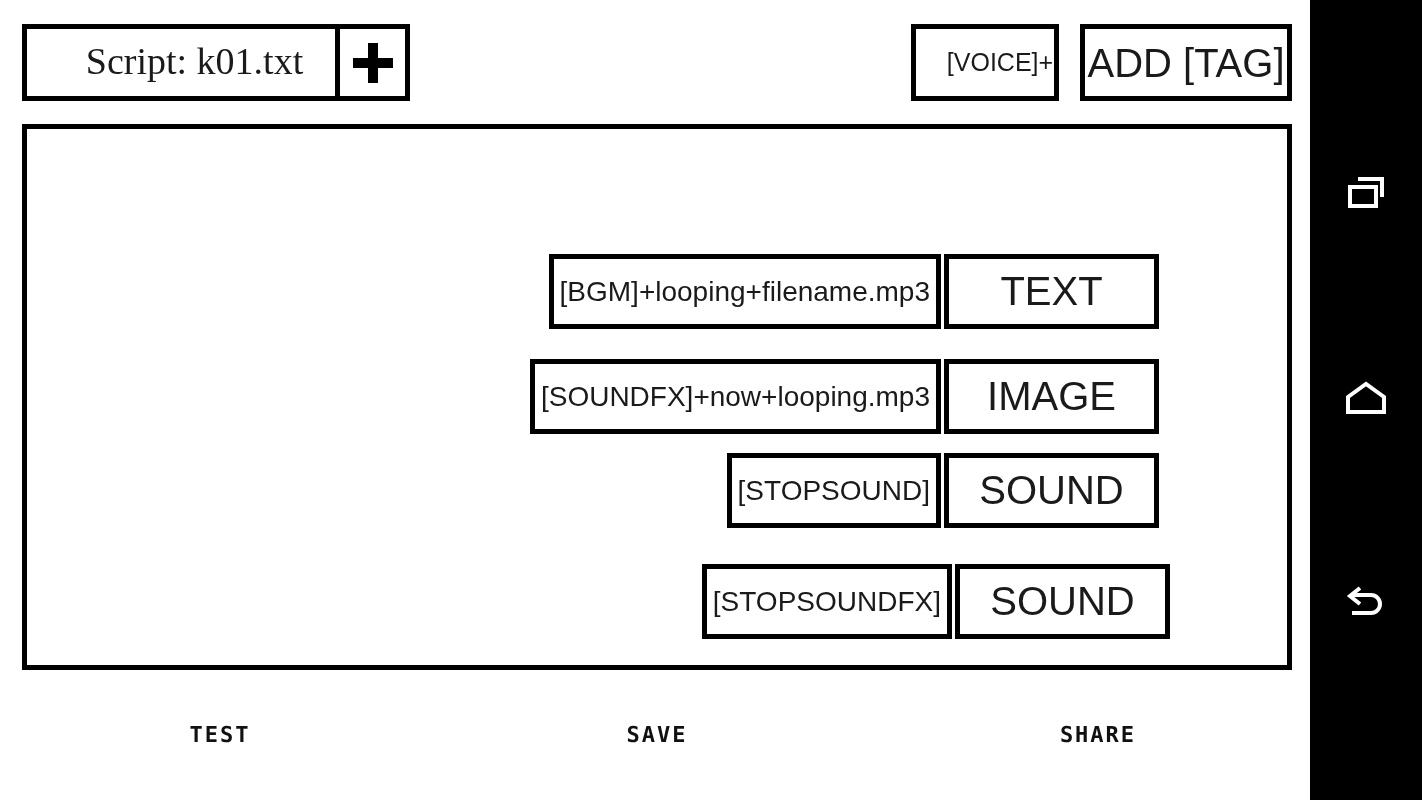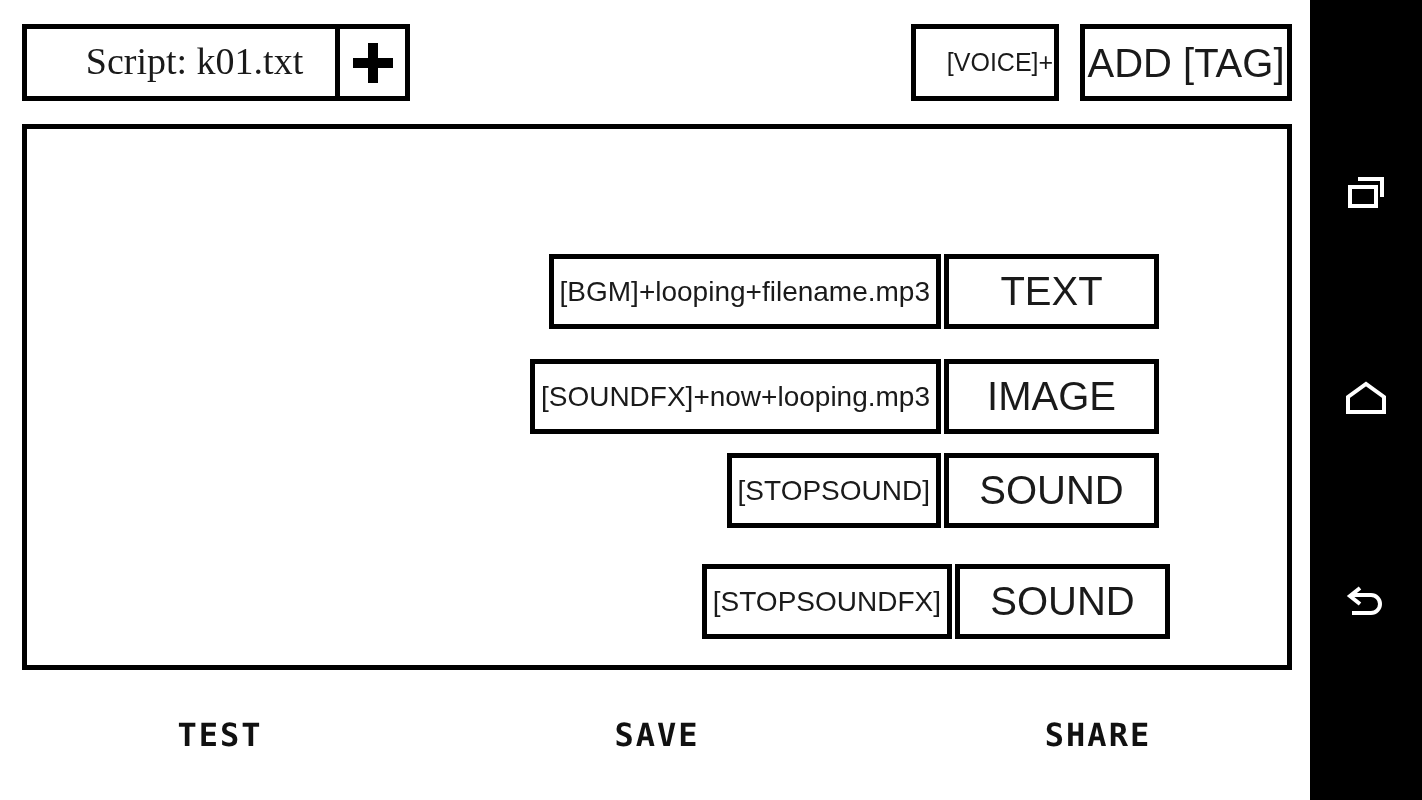--- a/index.html
+++ b/index.html
@@ -98,21 +98,21 @@
   #bottom-bar{
     position:absolute;left:0;top:690px;width:1310px;height:110px;
   }
   .action-btn{
     position:absolute;top:0;height:90px;
     display:flex;align-items:center;justify-content:center;
     background:transparent;border:0;
     color:#111;
     font-family:"DejaVu Sans Mono","Liberation Mono",monospace;
     font-weight:700;
-    font-size:32px;
+    font-size:22px;
     letter-spacing:2px;
     -webkit-font-smoothing:none;
     text-rendering:geometricPrecision;
   }
   #btn-test{left:130px;width:180px;}
   #btn-save{left:567px;width:180px;}
   #btn-share{left:1008px;width:180px;}
 
   
   #navbar{

